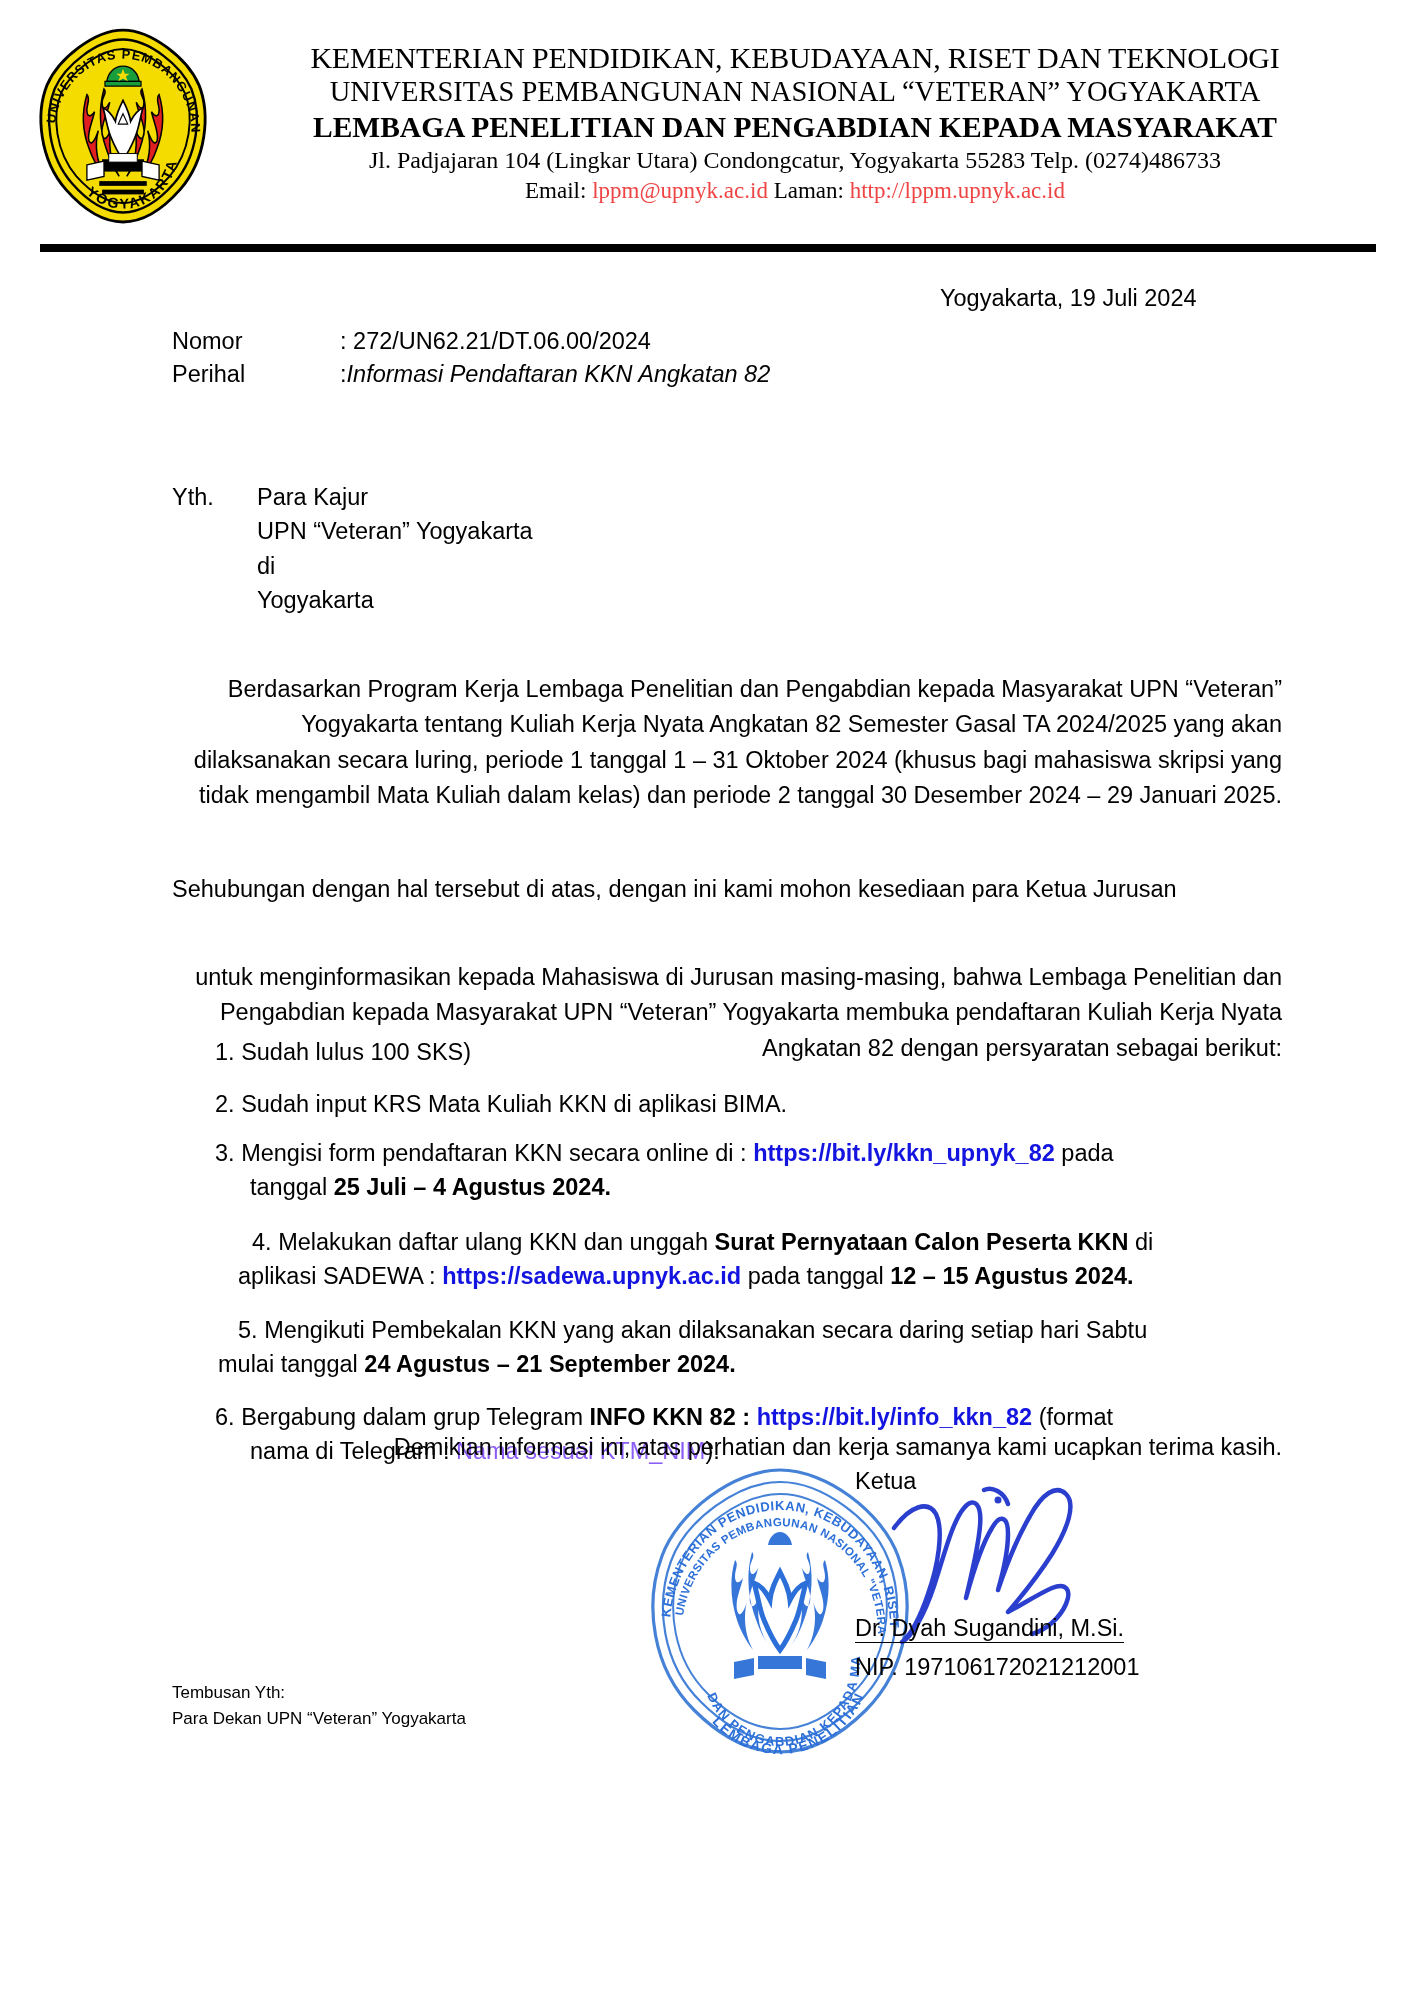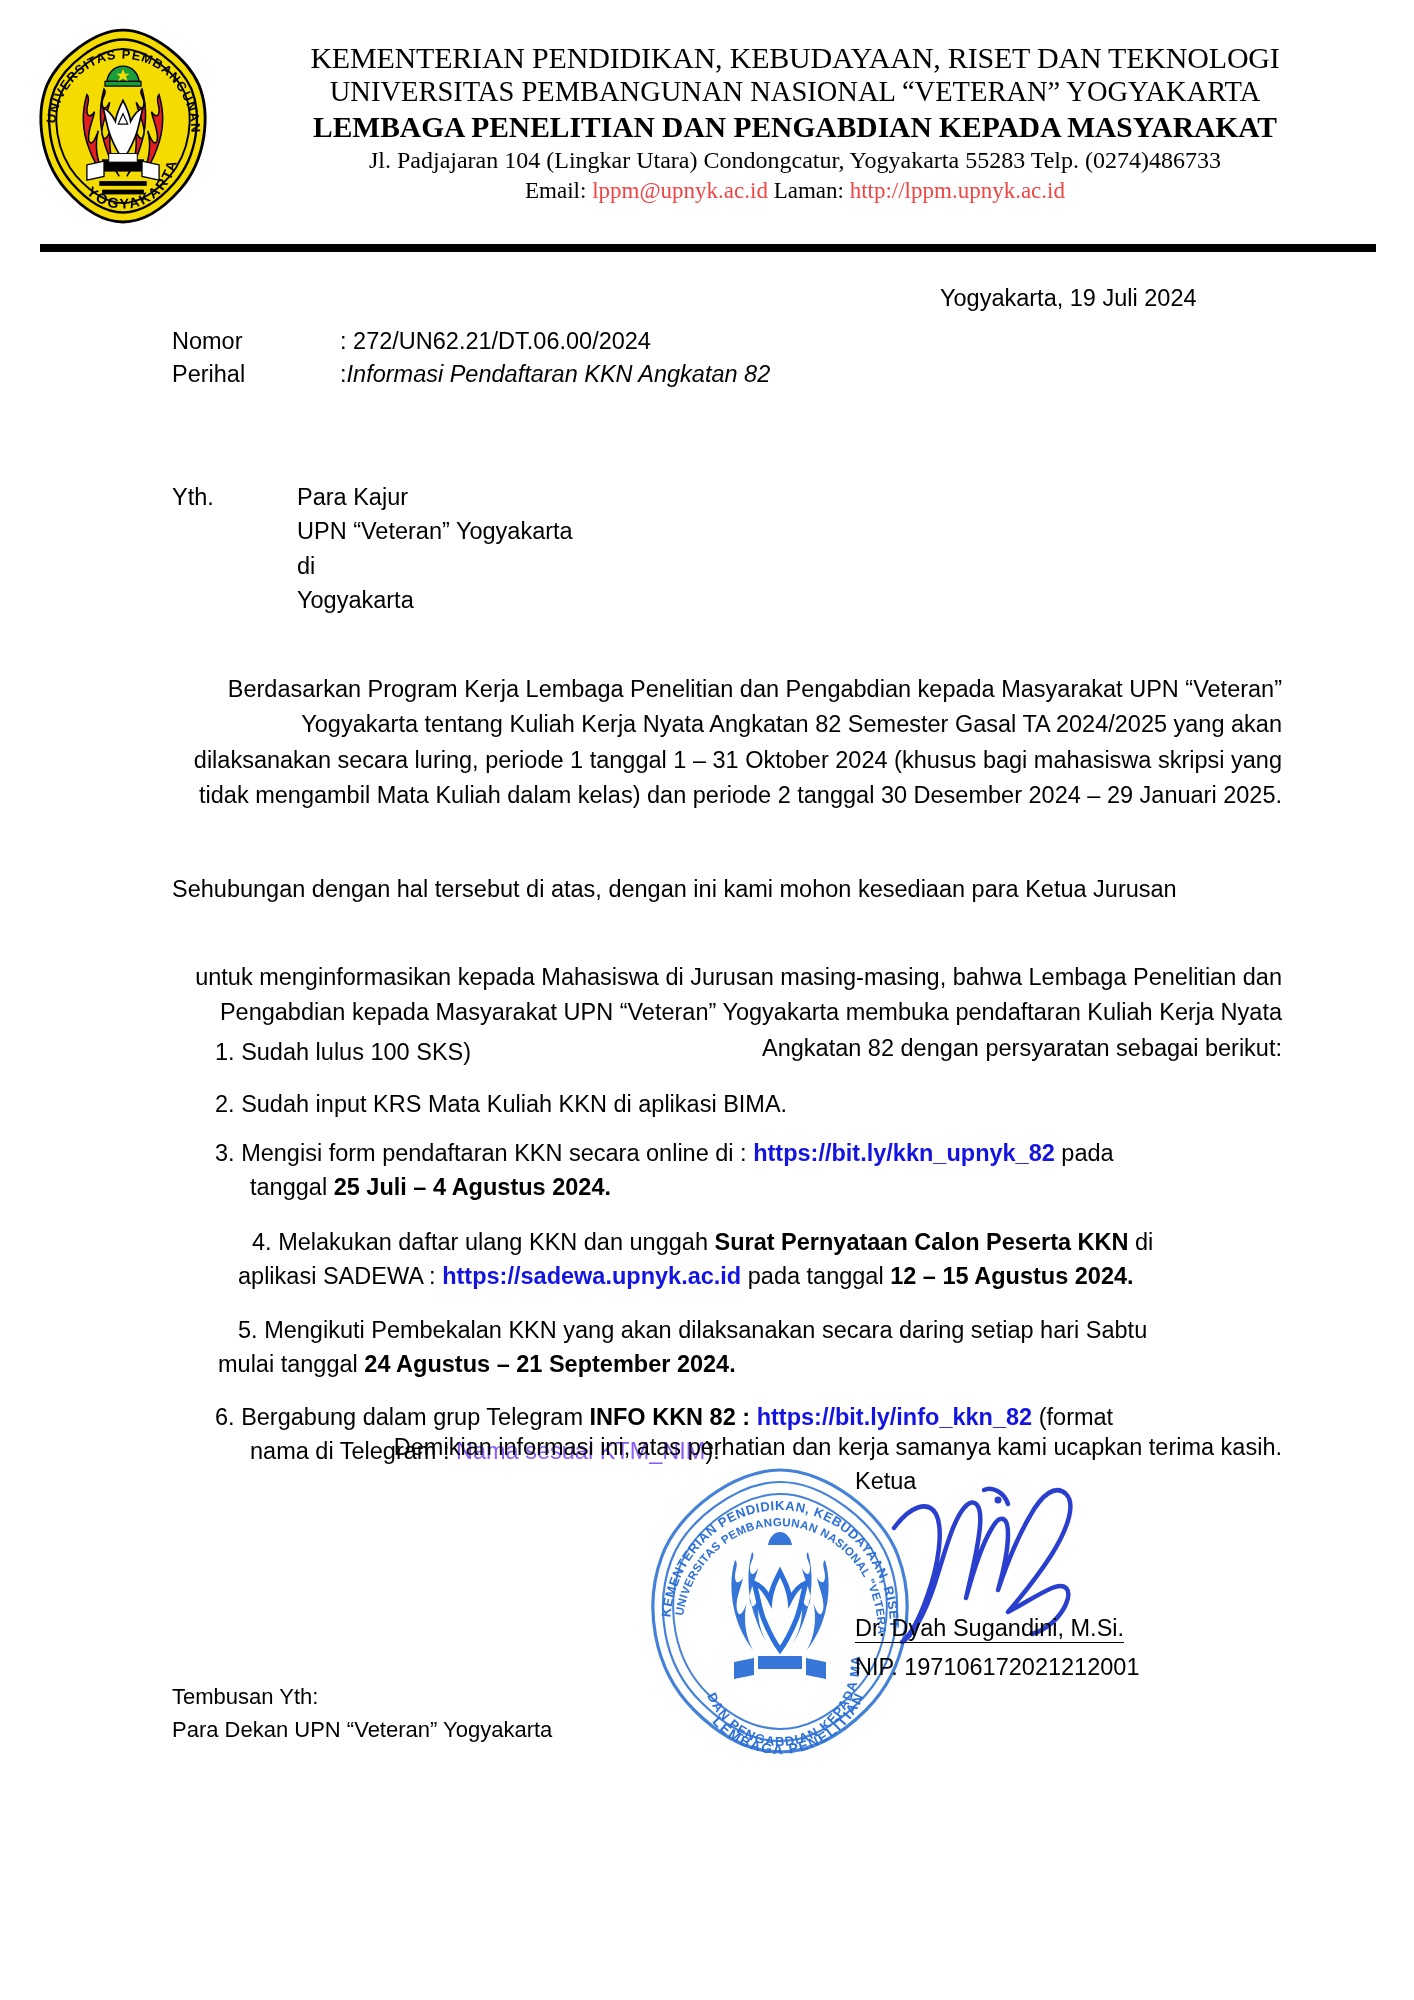--- a/index.html
+++ b/index.html
@@ -112,21 +112,20 @@
   .addressee {
     position: absolute;
     left: 172px;
     top: 480px;
     font-size: 23.5px;
   }
   .addressee-row {
     display: flex;
     line-height: 1.46;
     white-space: nowrap;
-    gap: 40px;
   }
   .addressee-label { width: 85px; }
 
   .para {
     position: absolute;
     left: 172px;
     width: 1110px;
     font-size: 23.5px;
     line-height: 1.50;
     text-align: right;
@@ -202,21 +201,21 @@
     top: 1470px;
     width: 240px;
     height: 180px;
     pointer-events: none;
   }
 
   .tembusan {
     position: absolute;
     left: 172px;
     top: 1680px;
-    font-size: 22px;
+    font-size: 17px;
     line-height: 1.52;
   }
   .tembusan div { white-space: nowrap; }
 </style>
 </head>
 <body>
 
 <div class="page">
 
   <div class="letterhead">

